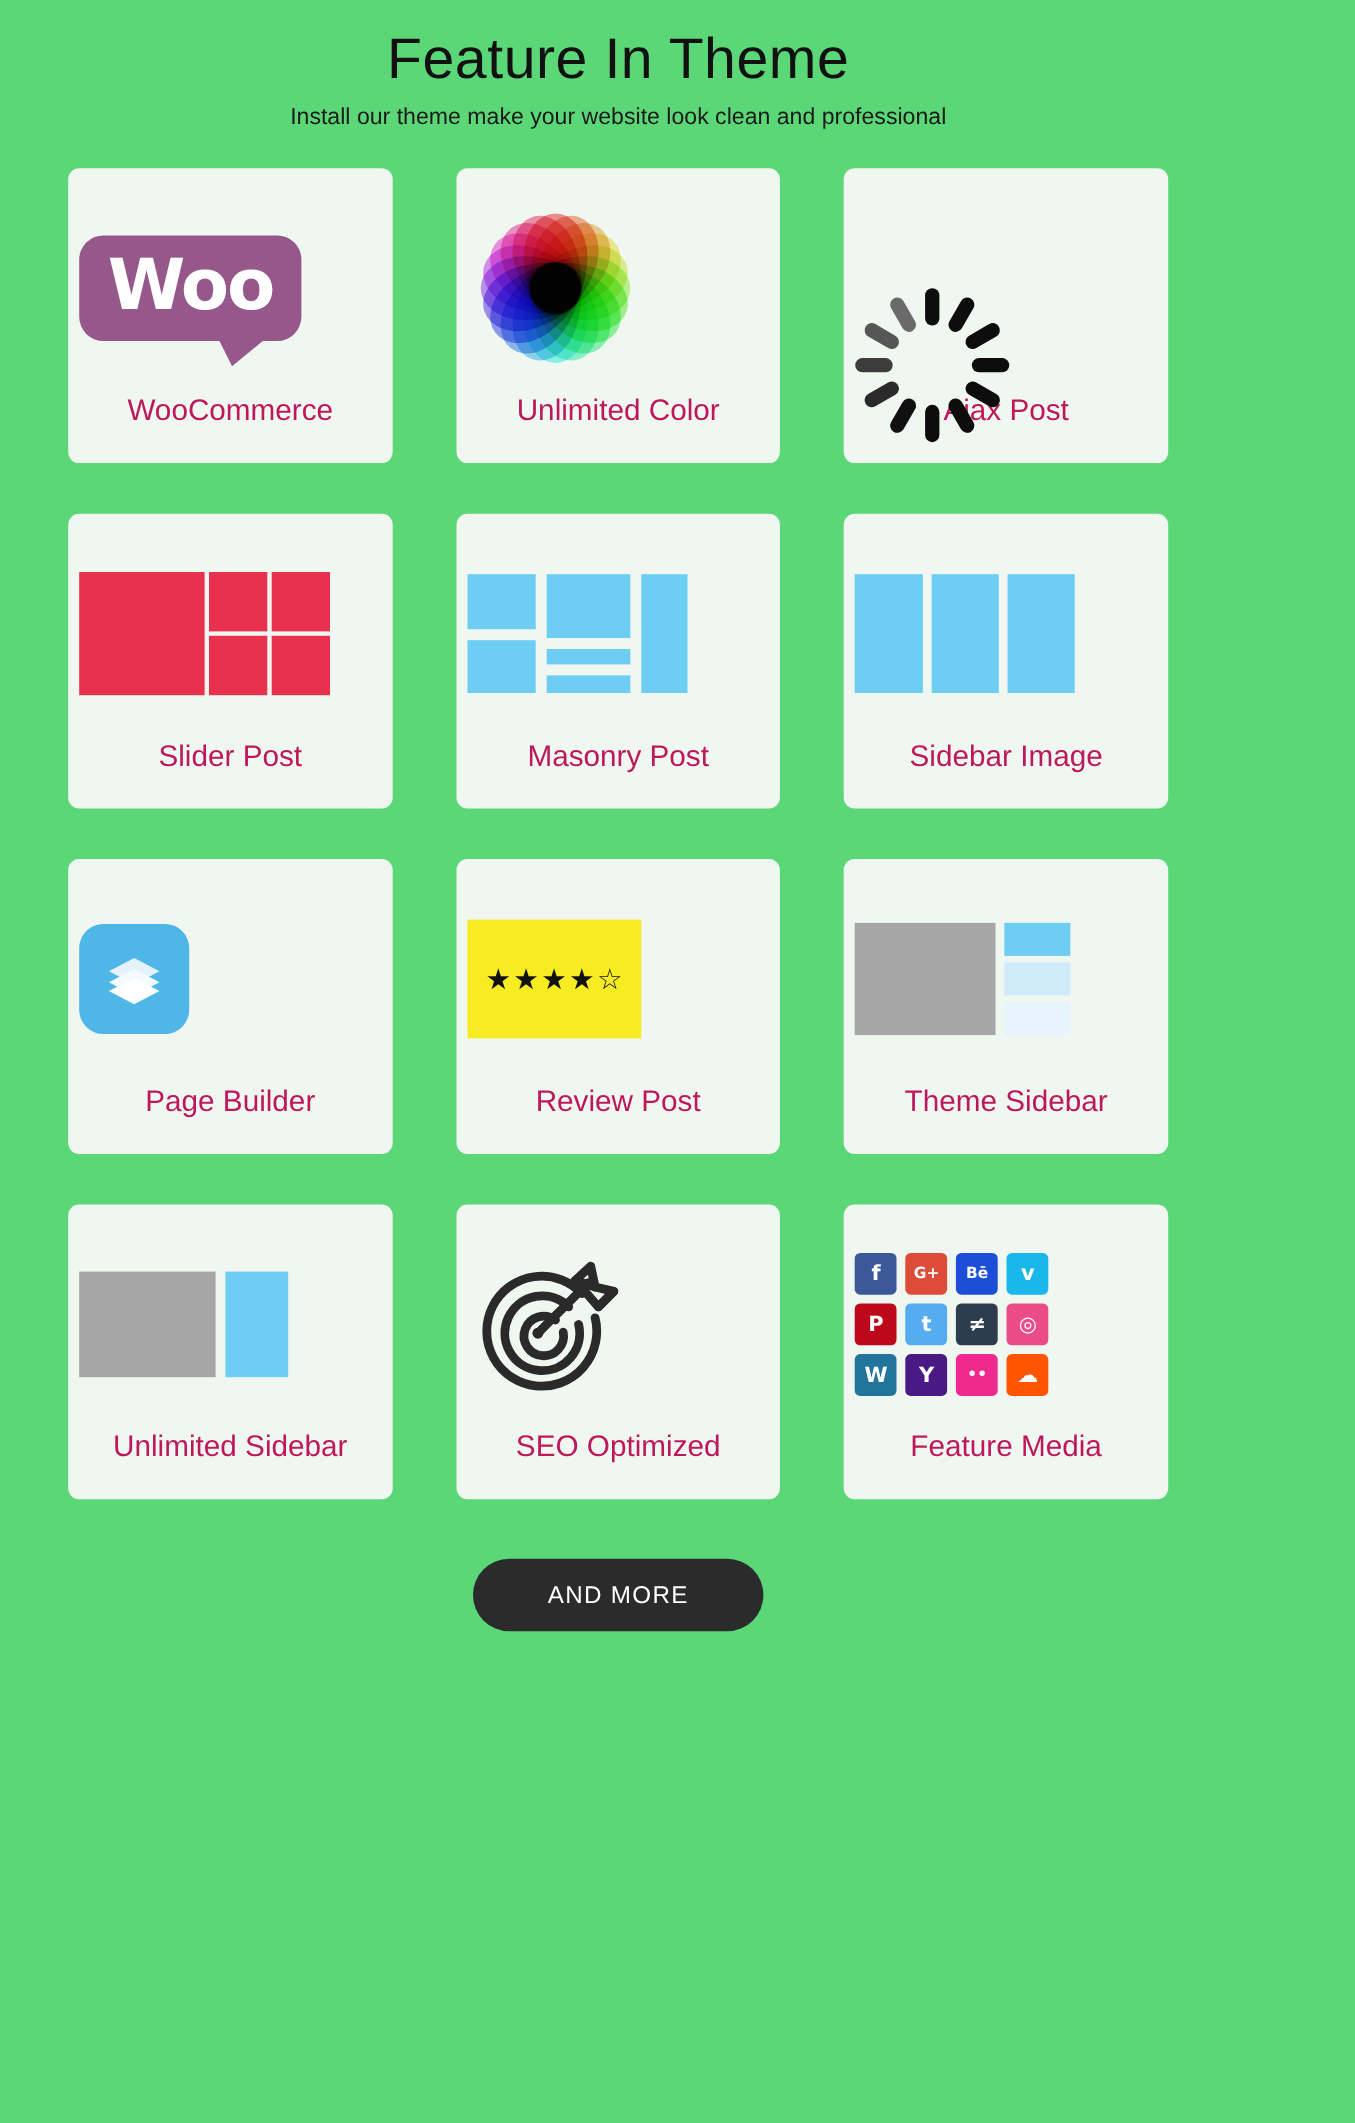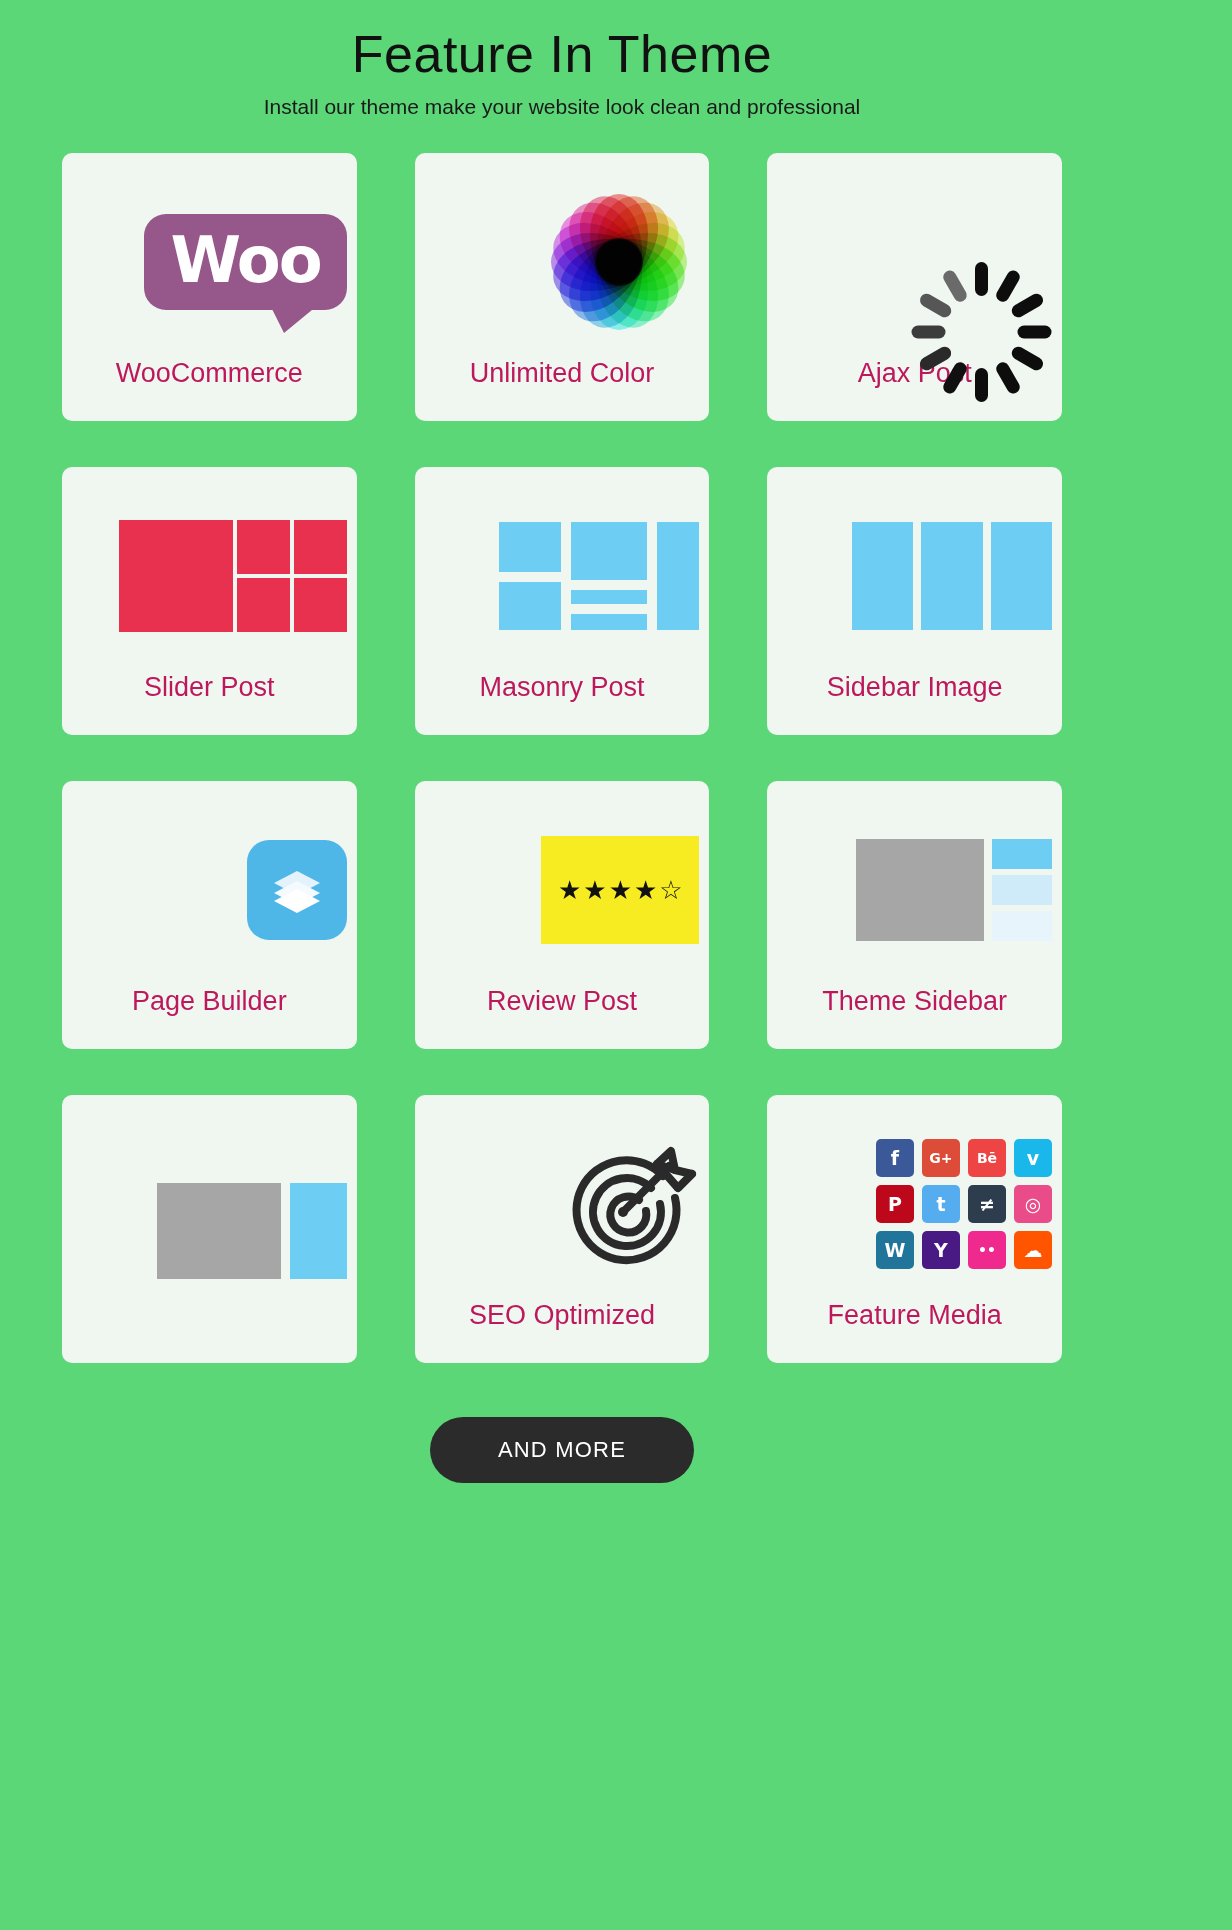--- a/index.html
+++ b/index.html
@@ -47,21 +47,21 @@
     display: flex;
     flex-direction: column;
     align-items: center;
     justify-content: center;
     padding: 14px 10px 10px;
   }
   .card-icon {
     flex: 1 1 auto;
     display: flex;
     align-items: center;
-    justify-content: flex-end;
+    justify-content: flex-start;
     width: 100%;
   }
   .card-label {
     font-size: 27px;
     color: #be185d;
     font-weight: 400;
     text-align: center;
     padding-bottom: 22px;
     line-height: 1.2;
   }
@@ -350,20 +350,21 @@
       <div class="card-label">Theme Sidebar</div>
     </div>
 
     <div class="card">
       <div class="card-icon">
         <div class="us-ico">
           <div class="us-main"></div>
           <div class="us-side"></div>
         </div>
       </div>
+      <div class="card-label">Unlimited Sidebar</div>
     </div>
 
     <div class="card">
       <div class="card-icon">
         <svg class="seo" viewBox="0 0 140 140" fill="none" stroke="#2A2A2A" stroke-width="8" stroke-linecap="round">
           <path d="M104 42a50 50 0 1 0 12 22"></path>
           <path d="M92 54a34 34 0 1 0 9 16"></path>
           <path d="M80 66a18 18 0 1 0 7 11"></path>
           <circle cx="64" cy="78" r="5" fill="#2A2A2A" stroke="none"></circle>
           <path d="M64 78 L110 32"></path>
@@ -372,21 +373,21 @@
         </svg>
       </div>
       <div class="card-label">SEO Optimized</div>
     </div>
 
     <div class="card">
       <div class="card-icon">
         <div class="soc-grid" id="socgrid">
             <div class="soc" style="background: rgb(59, 89, 152);">f</div>
             <div class="soc" style="background: rgb(221, 75, 57); font-size: 14px;">G+</div>
-            <div class="soc" style="background: #ef4444; font-size: 14px;">Bē</div>
+            <div class="soc" style="background: #1d4ed8; font-size: 14px;">Bē</div>
             <div class="soc" style="background: rgb(26, 183, 234);">v</div>
             <div class="soc" style="background: rgb(189, 8, 28);">P</div>
             <div class="soc" style="background: rgb(85, 172, 238);">t</div>
             <div class="soc" style="background: rgb(46, 61, 78);">≠</div>
             <div class="soc" style="background: rgb(234, 76, 137);">◎</div>
             <div class="soc" style="background: rgb(33, 117, 155);">W</div>
             <div class="soc" style="background: rgb(74, 26, 132);">Y</div>
             <div class="soc" style="background: rgb(240, 41, 143); font-size: 14px;">••</div>
             <div class="soc" style="background: rgb(255, 85, 0);">☁</div>
           </div>

